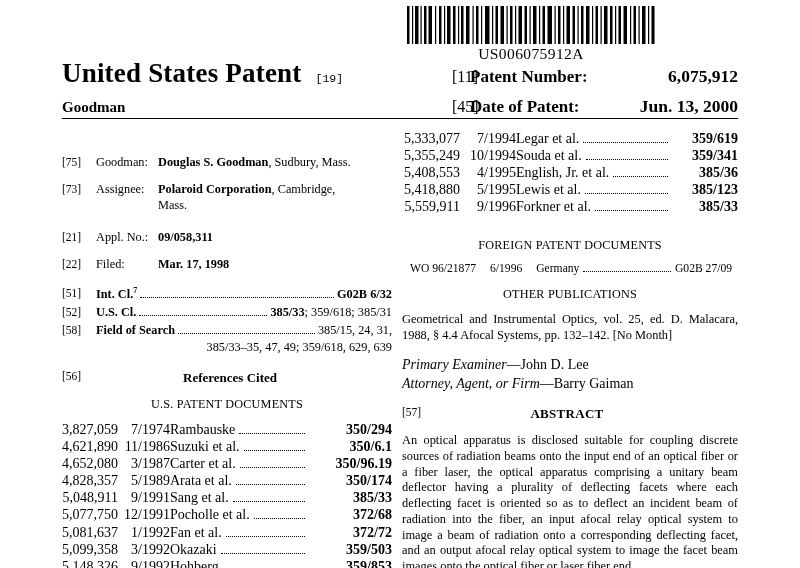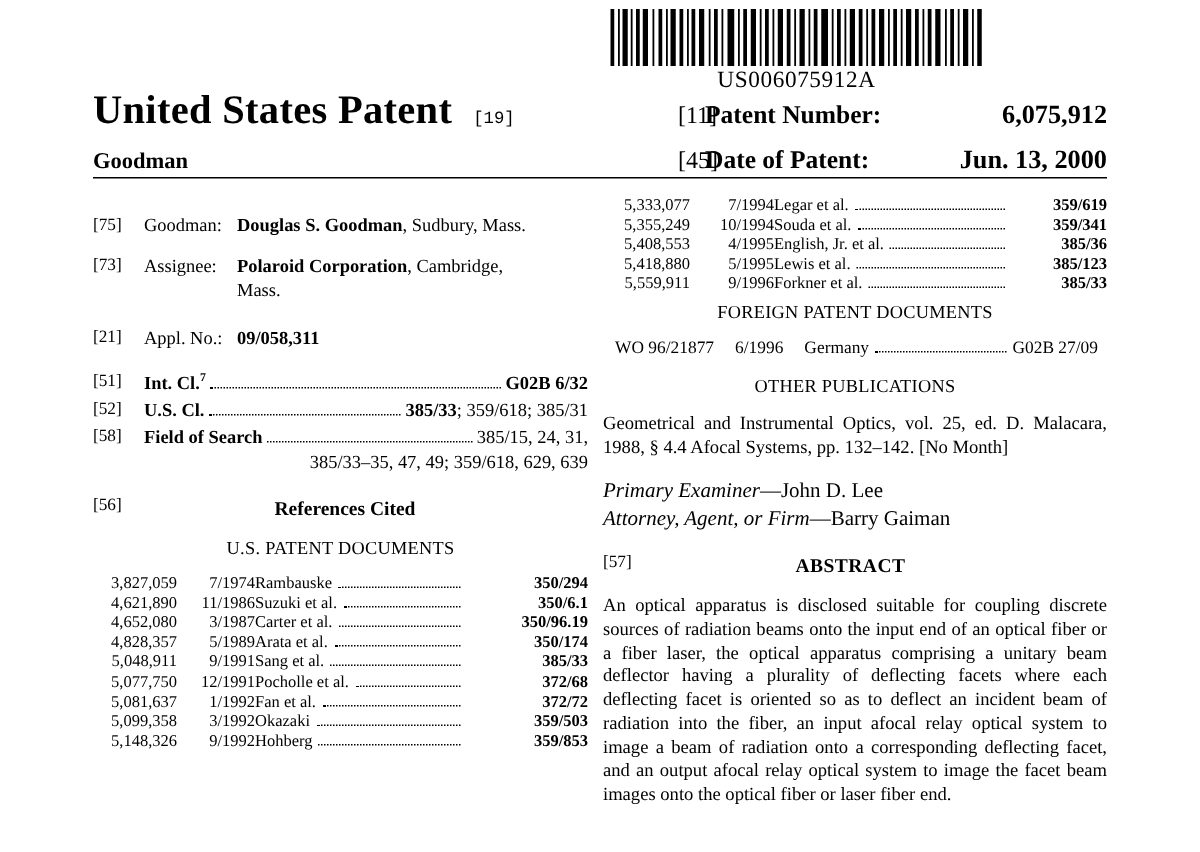--- a/index.html
+++ b/index.html
@@ -187,21 +187,21 @@
   .sect-center {
     text-align: center;
     font-size: 12.2px;
     margin-top: 11px;
     letter-spacing: 0.2px;
   }
 
   table.cites {
     width: 100%;
     border-collapse: collapse;
-    font-size: 11px;
+    font-size: 14px;
     margin-top: 9px;
   }
   table.cites td {
     padding: 0.6px 0;
     vertical-align: baseline;
     white-space: nowrap;
   }
   td.c-num { text-align: right; width: 56px; }
   td.c-date { text-align: right; width: 52px; padding-left: 7px; }
   td.c-name { padding-left: 8px; width: auto; }
@@ -358,21 +358,21 @@
     </span>
   </div>
 </div>
 <div class="rule rule-head"></div>
 
 <div class="cols">
 
   <div class="col-left">
 
 
-    <div class="fld" style="margin-top:13px">
+    <div class="fld" style="margin-top:25px">
       <span class="fld-tag">[75]</span>
       <span class="fld-body">
         <span class="lbl">Goodman:</span><span class="bold">Douglas S. Goodman</span><span>, Sudbury, Mass.</span>
       </span>
     </div>
 
     <div class="fld" style="margin-top:11px">
       <span class="fld-tag">[73]</span>
       <span class="fld-body hang">
         <span class="hang-l lbl">Assignee:</span>
@@ -380,20 +380,26 @@
       </span>
     </div>
 
     <div class="fld" style="margin-top:16px">
       <span class="fld-tag">[21]</span>
       <span class="fld-body">
         <span class="lbl">Appl. No.:</span><span class="bold">09/058,311</span>
       </span>
     </div>
 
+    <div class="fld" style="margin-top:11px">
+      <span class="fld-tag">[22]</span>
+      <span class="fld-body">
+        <span class="lbl">Filed:</span><span class="bold">Mar. 17, 1998</span>
+      </span>
+    </div>
 
     <div class="fld" style="margin-top:13px;margin-bottom:2px">
       <span class="fld-tag">[51]</span>
       <span class="fld-body">
         <span class="lead-row">
           <span class="lead-left bold"><span>Int. Cl.</span><sup>7</sup></span>
           <span class="lead-dots"></span>
           <span class="lead-right bold">G02B 6/32</span>
         </span>
       </span>
@@ -590,21 +596,21 @@
               <span class="name-wrap">
                 <span class="name-txt">Forkner et al.</span>
                 <span class="name-dots"></span>
               </span>
             </td>
           <td class="c-cls">385/33</td>
         </tr>
       </tbody>
     </table>
 
-    <div class="sect-center" style="margin-top:5px">FOREIGN PATENT DOCUMENTS</div>
+    <div class="sect-center" style="margin-top:22px">FOREIGN PATENT DOCUMENTS</div>
 
     <div class="foreign-row">
       <span class="fr-a">WO 96/21877</span>
       <span class="fr-b">6/1996</span>
       <span class="fr-c">Germany</span>
       <span class="fr-dots"></span>
       <span class="fr-d">G02B  27/09</span>
     </div>
 
     <div class="sect-center" style="margin-top:12px">OTHER PUBLICATIONS</div>

